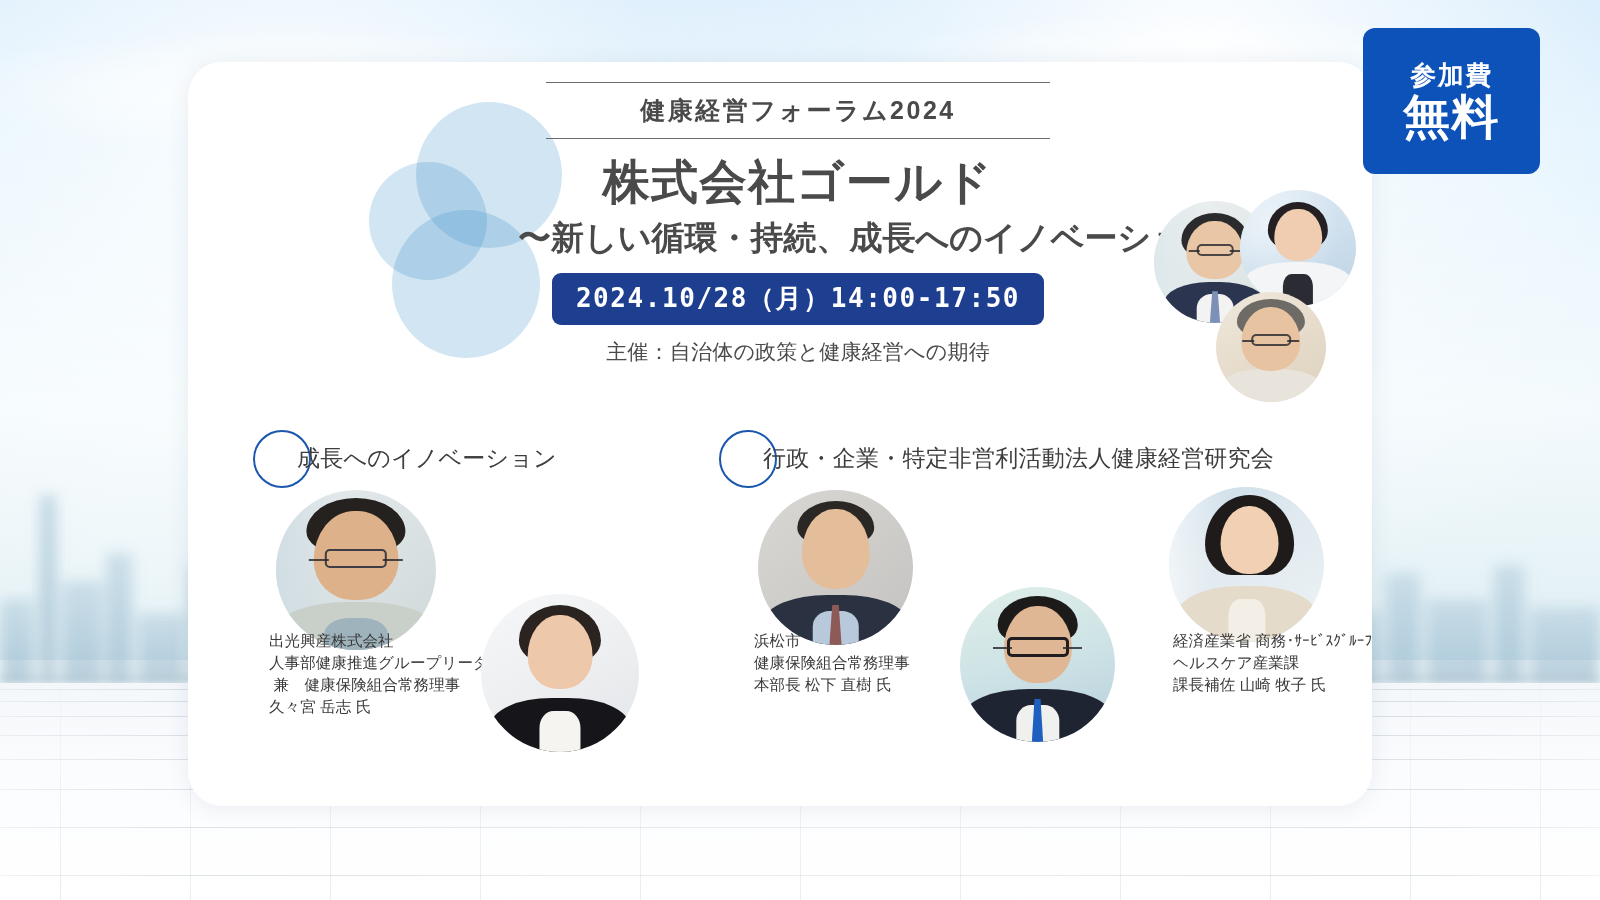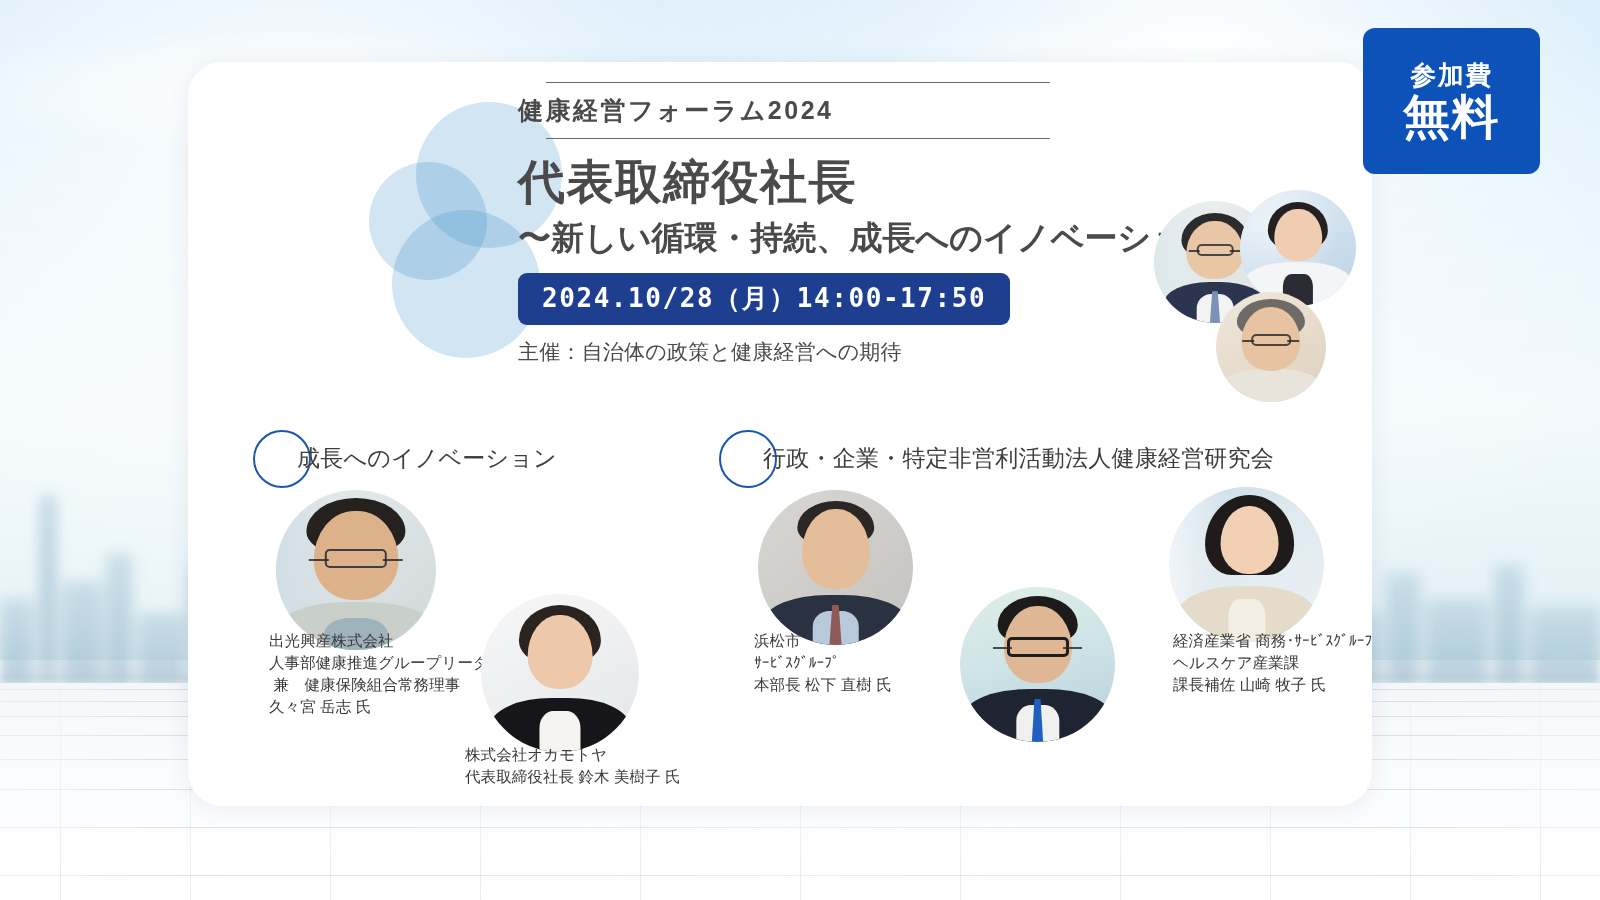--- a/index.html
+++ b/index.html
@@ -67,21 +67,21 @@
   }
 
   
   .deco { position:absolute; border-radius:50%; background:#2f87c6; opacity:.22; }
   #deco-a { left:228px; top:40px; width:146px; height:146px; }
   #deco-b { left:181px; top:100px; width:118px; height:118px; }
   #deco-c { left:204px; top:148px; width:148px; height:148px; }
 
   
   #header-block {
-    position:absolute; left:330px; top:20px; width:560px; text-align:left;
+    position:absolute; left:330px; top:20px; width:560px; text-align:center;
   }
   #kicker-wrap { position:relative; padding:10px 0 9px; }
   #kicker-wrap::before, #kicker-wrap::after {
     content:""; position:absolute; left:28px; right:28px; height:1px; background:#6b6b6b;
   }
   #kicker-wrap::before { top:0; }
   #kicker-wrap::after { bottom:0; }
   #kicker {
     font-size:25px; font-weight:700; color:#4a4a4a; letter-spacing:.10em;
     line-height:1.5;
@@ -254,21 +254,21 @@
 <div id="card">
 
   <div class="deco" id="deco-a"></div>
   <div class="deco" id="deco-b"></div>
   <div class="deco" id="deco-c"></div>
 
   <div id="header-block">
     <div id="kicker-wrap">
       <div id="kicker">健康経営フォーラム2024</div>
     </div>
-    <div id="main-title">代表取締役社長</div>
+    <div id="main-title">株式会社ゴールド</div>
     <div id="sub-title">〜新しい循環・持続、成長へのイノベーション〜</div>
     <div id="date-badge">2024.10/28（月）14:00-17:50</div>
     <div id="organizer">主催：自治体の政策と健康経営への期待</div>
   </div>
 
   <div class="hp" id="hp-1">
     <div class="ph">
       <div class="bgf" style="background:linear-gradient(135deg,#eef1f2 0%,#e4e9ea 48%,#d9e2e0 100%);"></div>
       <div class="bgf" style="background:linear-gradient(90deg,rgba(220,232,236,.9) 0%,rgba(255,255,255,0) 42%);"></div>
       <div class="body" style="width:84%;height:40%;background:#2b3550;"></div>
@@ -322,40 +322,38 @@
 
   <div class="sp" id="sp-2">
     <div class="ph">
       <div class="bgf" style="background:linear-gradient(150deg,#f6f7f8 0%,#eceef0 55%,#e3e6e9 100%);"></div>
       <div class="body" style="width:88%;height:40%;background:#16161a;"></div>
       <div class="shirt" style="width:26%;height:32%;background:#f6f4f1;border-radius:34% 34% 0 0;"></div>
       <div class="hair" style="top:7%;width:52%;height:36%;background:#2a2320;"></div>
       <div class="head" style="top:13%;width:41%;height:47%;background:#eec8ab;"></div>
     </div>
   </div>
-  <div class="sp-cap" id="sp-2-cap">株式会社オカモトヤ
-代表取締役社長 鈴木 美樹子 氏</div>
 
   <div class="session-head" id="session-2">
     <div class="session-ring"></div>
     <div class="session-label">行政・企業・特定非営利活動法人健康経営研究会</div>
   </div>
 
   <div class="sp" id="sp-3">
     <div class="ph">
       <div class="bgf" style="background:linear-gradient(140deg,#d9d7d4 0%,#cfcdca 50%,#c4c2c0 100%);"></div>
       <div class="body" style="width:92%;height:38%;background:#2a3140;"></div>
       <div class="shirt" style="width:30%;height:28%;background:#b9c9dc;border-radius:36% 36% 0 0;"></div>
       <div class="tie" style="width:14%;height:26%;background:#8d5a57;"></div>
       <div class="hair" style="top:7%;width:50%;height:28%;background:#2b2724;"></div>
       <div class="head" style="top:12%;width:44%;height:52%;background:#e4bd9b;"></div>
     </div>
   </div>
   <div class="sp-cap" id="sp-3-cap">浜松市
-ｻｰﾋﾞｽｸﾞﾙｰﾌﾟ
+健康保険組合常務理事
 本部長 松下 直樹 氏</div>
 
   <div class="sp" id="sp-4">
     <div class="ph">
       <div class="bgf" style="background:linear-gradient(165deg,#dfeee9 0%,#cfe4e6 45%,#b7cfdc 100%);"></div>
       <div class="body" style="width:96%;height:40%;background:#1f2432;"></div>
       <div class="shirt" style="width:28%;height:30%;background:#f0f0ee;border-radius:34% 34% 0 0;"></div>
       <div class="tie" style="width:13%;height:28%;background:#1f5fc0;"></div>
       <div class="hair" style="top:6%;width:52%;height:30%;background:#1d1b1a;"></div>
       <div class="head" style="top:12%;width:44%;height:50%;background:#dfb795;"></div>

